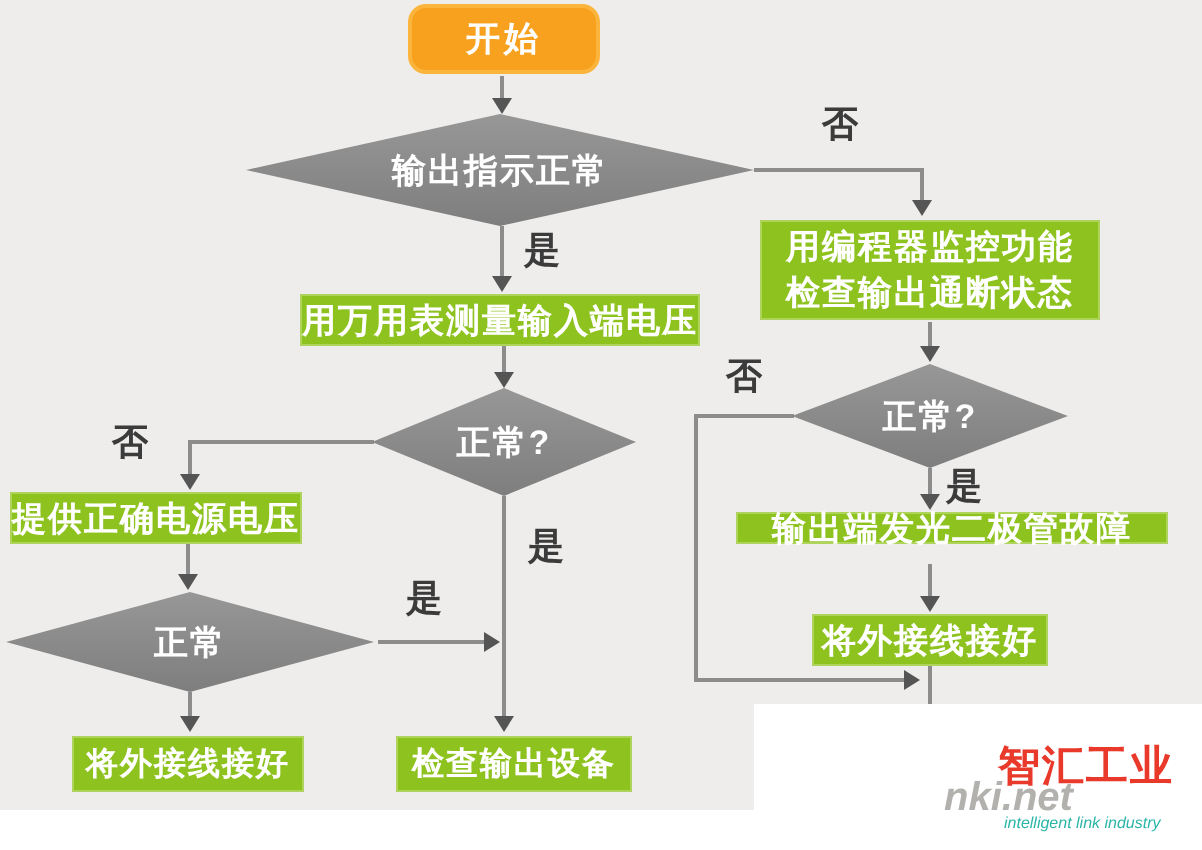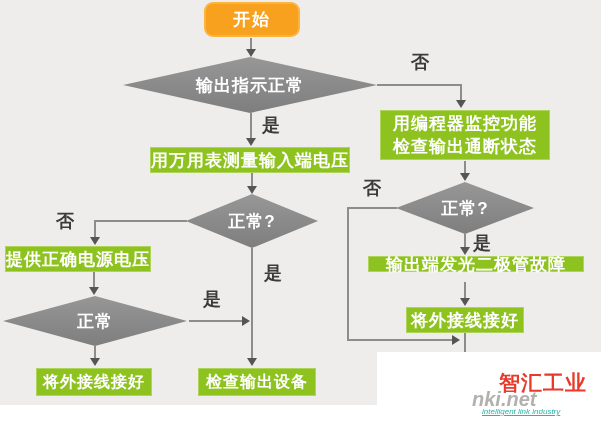--- a/index.html
+++ b/index.html
@@ -27,22 +27,22 @@
     border-radius:9px;color:#fff;display:flex;align-items:center;justify-content:center;
     font-weight:bold;font-size:17px;letter-spacing:2px;box-sizing:border-box;}
   .elabel{position:absolute;z-index:5;font-weight:bold;font-size:18px;color:#3b3b3b;}
   .whitecorner{position:absolute;left:377px;top:352px;width:224px;height:73px;background:#ffffff;z-index:6;}
   .wm-red{position:absolute;left:487px;top:369px;z-index:7;font-size:21px;font-weight:bold;
     color:#E8392B;letter-spacing:1px;white-space:nowrap;margin-left:12px;}
   .wm-domain{position:absolute;left:472px;top:388px;z-index:7;font-size:20px;font-weight:bold;
     font-style:italic;color:#b3b1ae;white-space:nowrap;}
   .wm-cn{position:absolute;left:419px;top:383px;z-index:8;font-size:31px;font-weight:bold;
     color:#2BB5A8;letter-spacing:1px;white-space:nowrap;}
-  .wm-tag{position:absolute;left:482px;top:407px;z-index:8;font-size:8px;font-style:italic;
-    color:#2BB5A8;white-space:nowrap;text-decoration:underline;}
+  .wm-tag{position:absolute;left:502px;top:407px;z-index:8;font-size:8px;font-style:italic;
+    color:#2BB5A8;white-space:nowrap;}
   .two-line{flex-direction:column;line-height:23px;}
 </style>
 </head>
 <body>
 
 <div id="canvas">
 
   <div class="graybg"></div>
 
   <div class="line" style="left:250px;top:38px;width:2px;height:12px;"></div>

